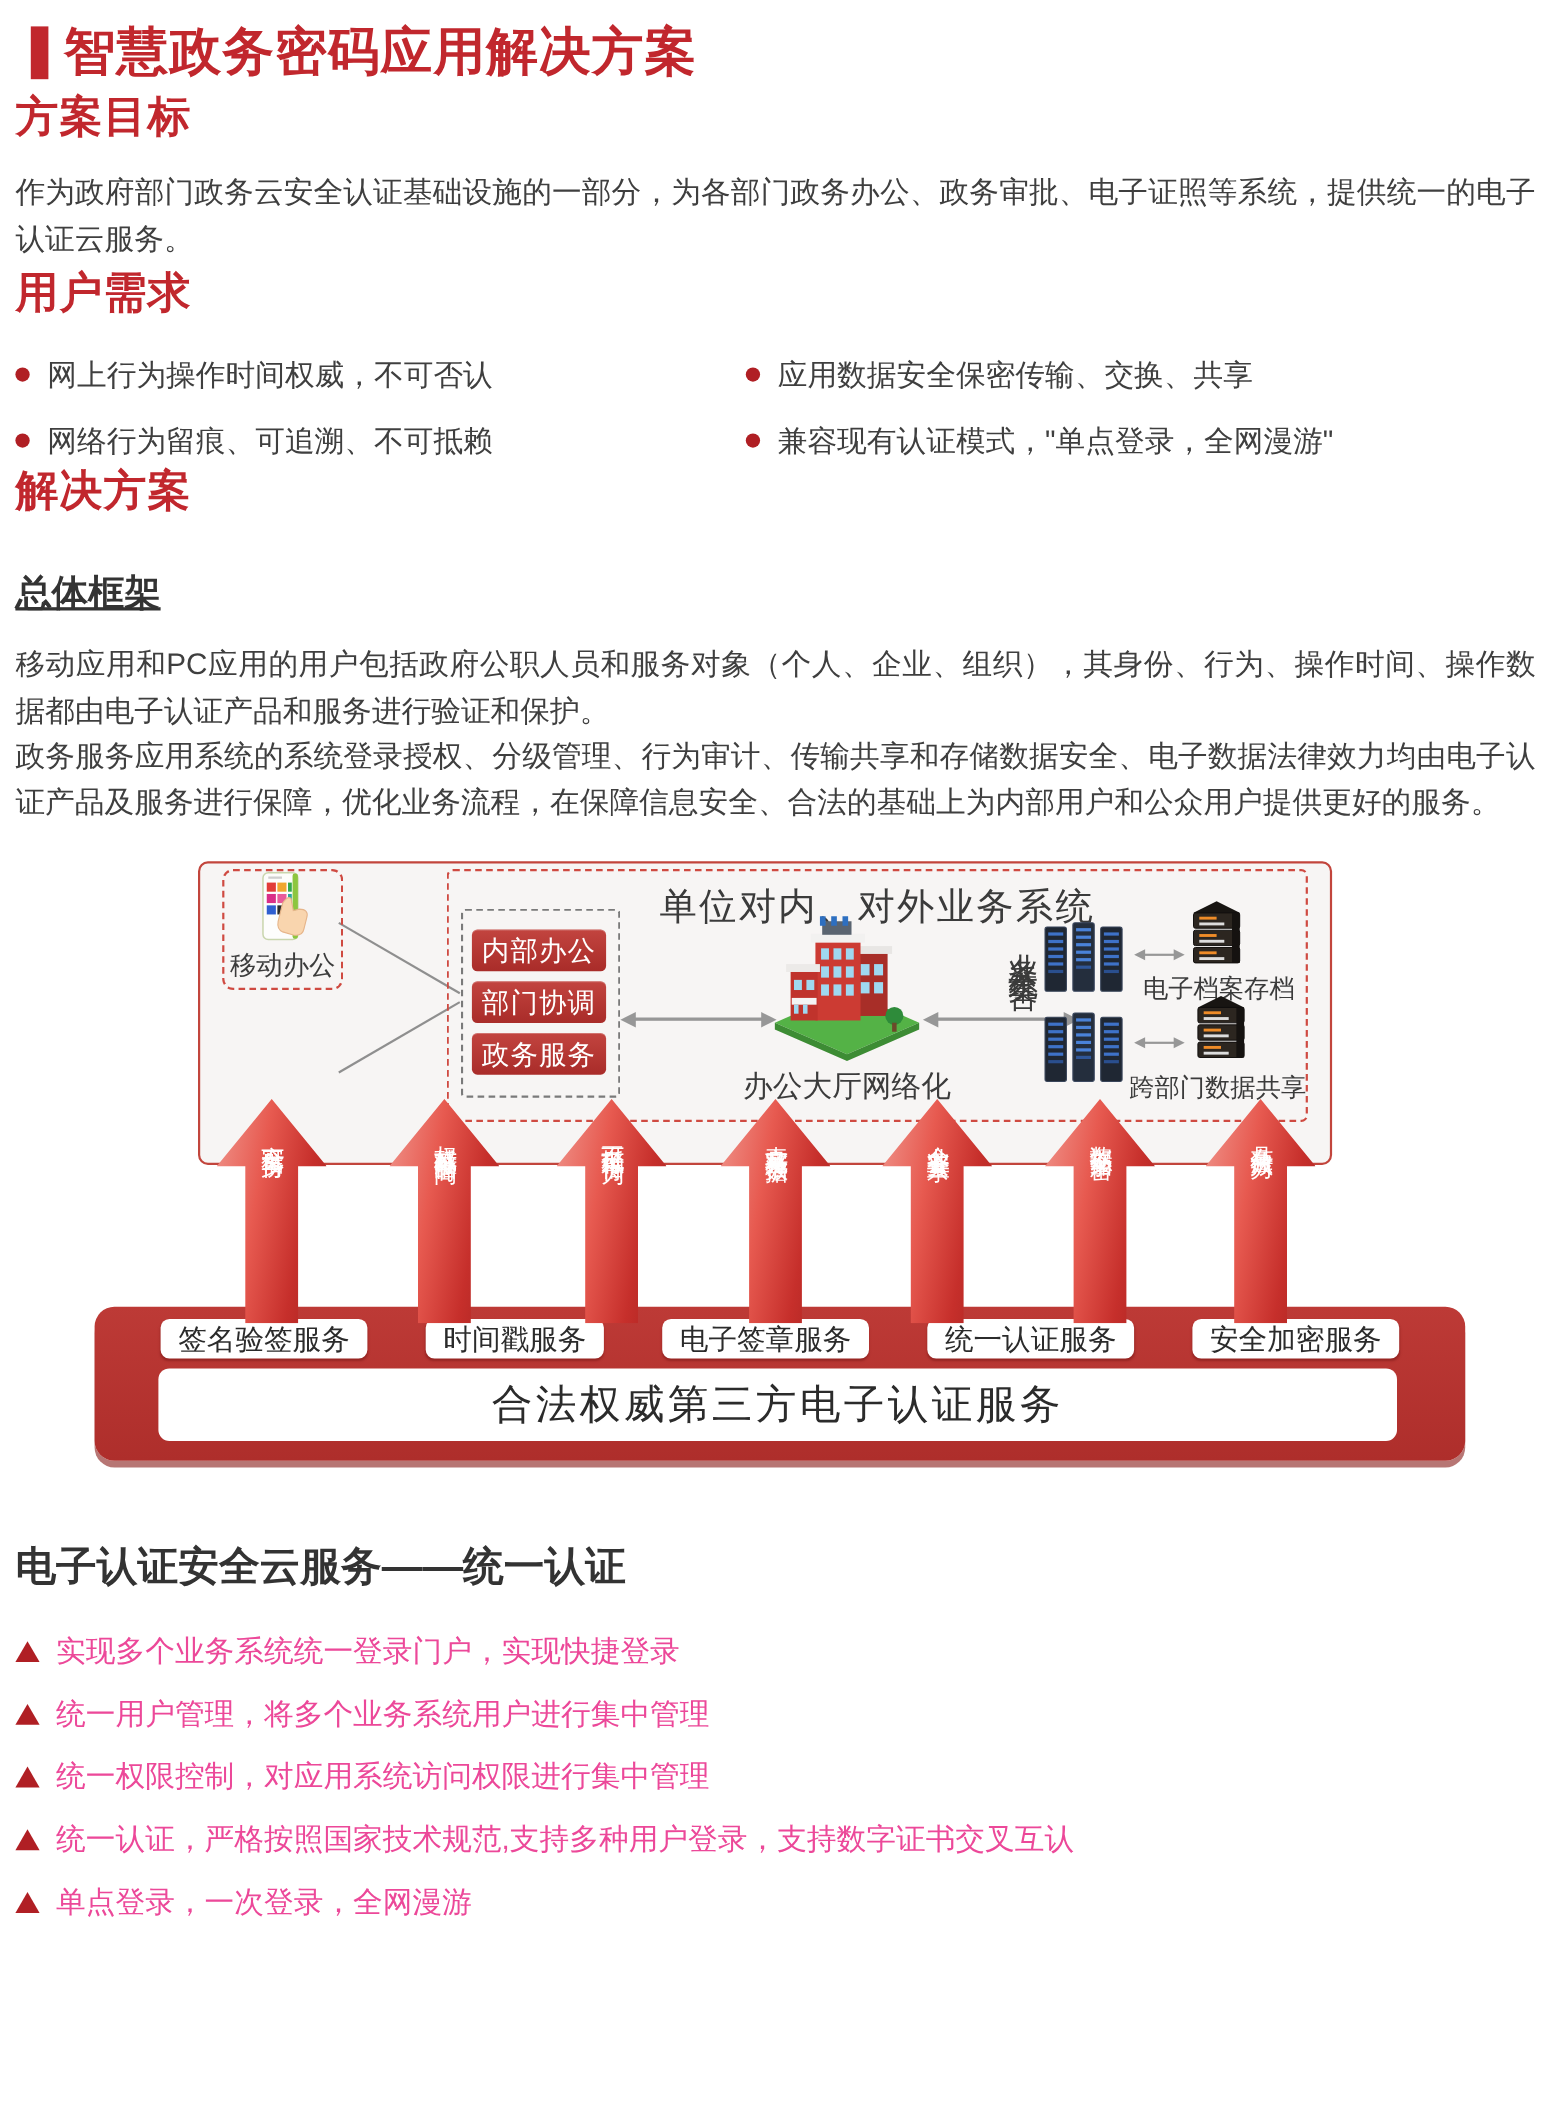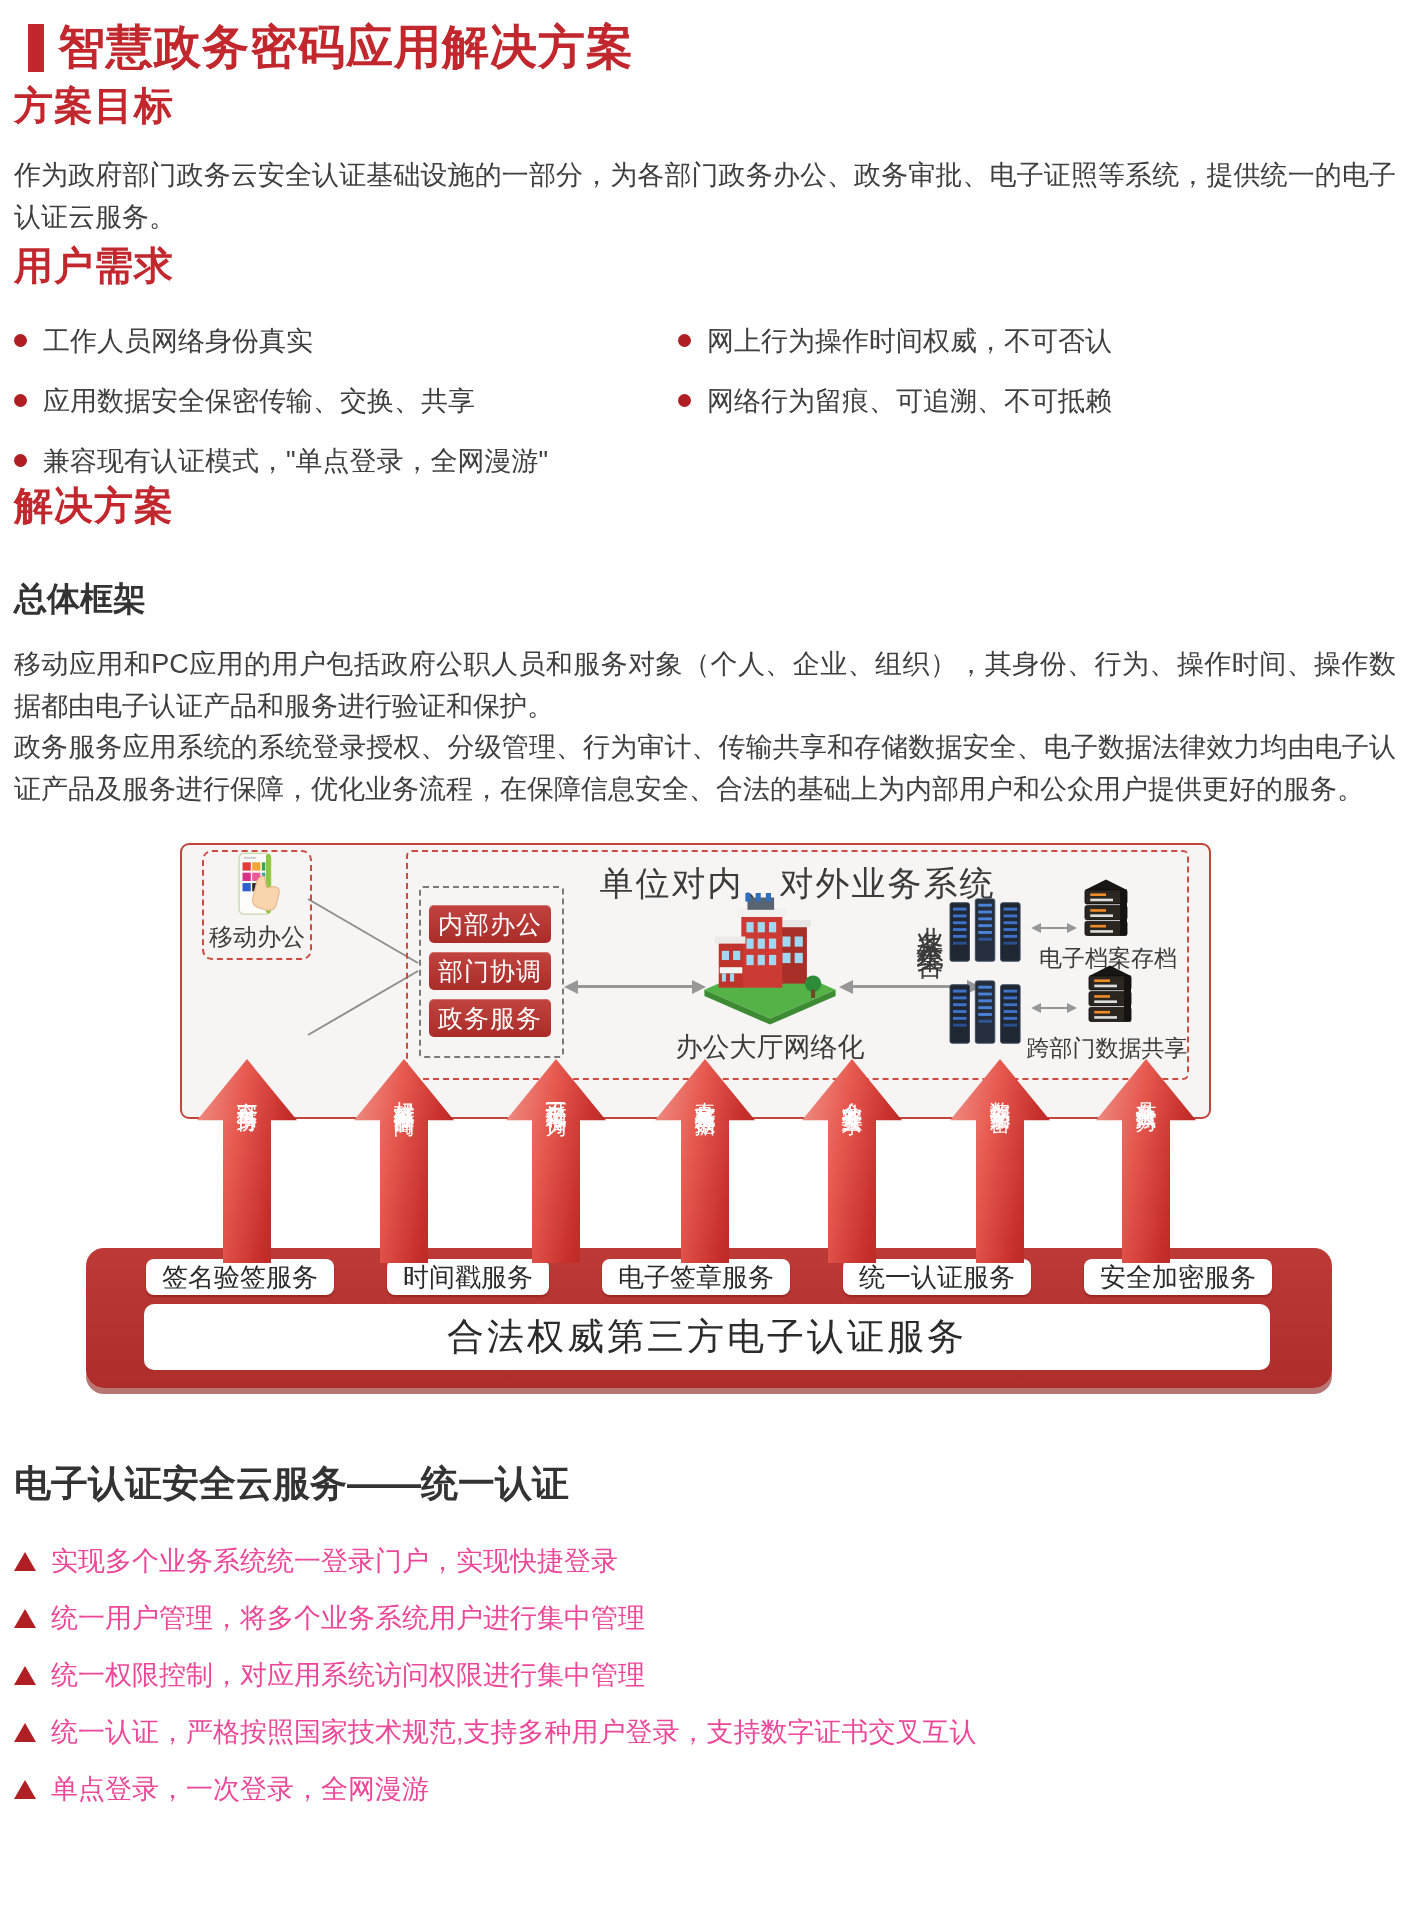--- a/index.html
+++ b/index.html
@@ -9,21 +9,21 @@
     position:relative;
   }
   
   .main-title{display:flex;align-items:center;margin:16px 0 0 28px;}
   .title-bar{width:16px;height:48px;background:#c1272d;margin-right:14px;}
   .main-title h1{margin:0;font-size:47px;font-weight:bold;color:#c1272d;letter-spacing:1px;}
   h2.sec{margin:0 0 0 14px;font-size:39px;font-weight:bold;color:#c1272d;letter-spacing:1px;}
   .sec-goal{margin-top:50px;}
   .sec-needs{margin-top:64px;}
   .sec-solution{margin-top:74px;}
-  h3.sub{margin:44px 0 0 14px;font-size:33px;font-weight:bold;color:#333;}
+  h3.sub{margin:44px 0 0 14px;font-size:33px;font-weight:bold;color:#333;text-decoration:underline;}
   h3.unified{margin:46px 0 0 14px;font-size:37px;font-weight:bold;color:#333;}
   p.body-text{margin:22px 16px 0 14px;font-size:27px;line-height:1.55;color:#3f3f3f;text-align:justify;}
   p.body-text + p.body-text{margin-top:0;}
   
   .needs-grid{display:grid;grid-template-columns:664px auto;margin:30px 0 0 14px;row-gap:24px;}
   .dot-item{display:flex;align-items:center;font-size:27px;color:#3f3f3f;}
   .dot{width:13px;height:13px;border-radius:50%;background:#b01f24;margin-right:16px;flex:0 0 auto;}
   .tri-list{margin:34px 0 0 14px;}
   .tri-item{display:flex;align-items:center;font-size:27px;color:#ec4899;margin-bottom:21px;}
   .tri{width:0;height:0;border-left:11px solid transparent;border-right:11px solid transparent;
@@ -87,24 +87,20 @@
 <div class="main-title">
   <div class="title-bar"></div>
   <h1>智慧政务密码应用解决方案</h1>
 </div>
 
 <h2 class="sec sec-goal">方案目标</h2>
 <p class="body-text">作为政府部门政务云安全认证基础设施的一部分，为各部门政务办公、政务审批、电子证照等系统，提供统一的电子认证云服务。</p>
 
 <h2 class="sec sec-needs">用户需求</h2>
 <div class="needs-grid">
-  <div class="dot-item">
-      <span class="dot"></span>
-      <span>工作人员网络身份真实</span>
-    </div>
   <div class="dot-item">
       <span class="dot"></span>
       <span>网上行为操作时间权威，不可否认</span>
     </div>
   <div class="dot-item">
       <span class="dot"></span>
       <span>应用数据安全保密传输、交换、共享</span>
     </div>
   <div class="dot-item">
       <span class="dot"></span>

